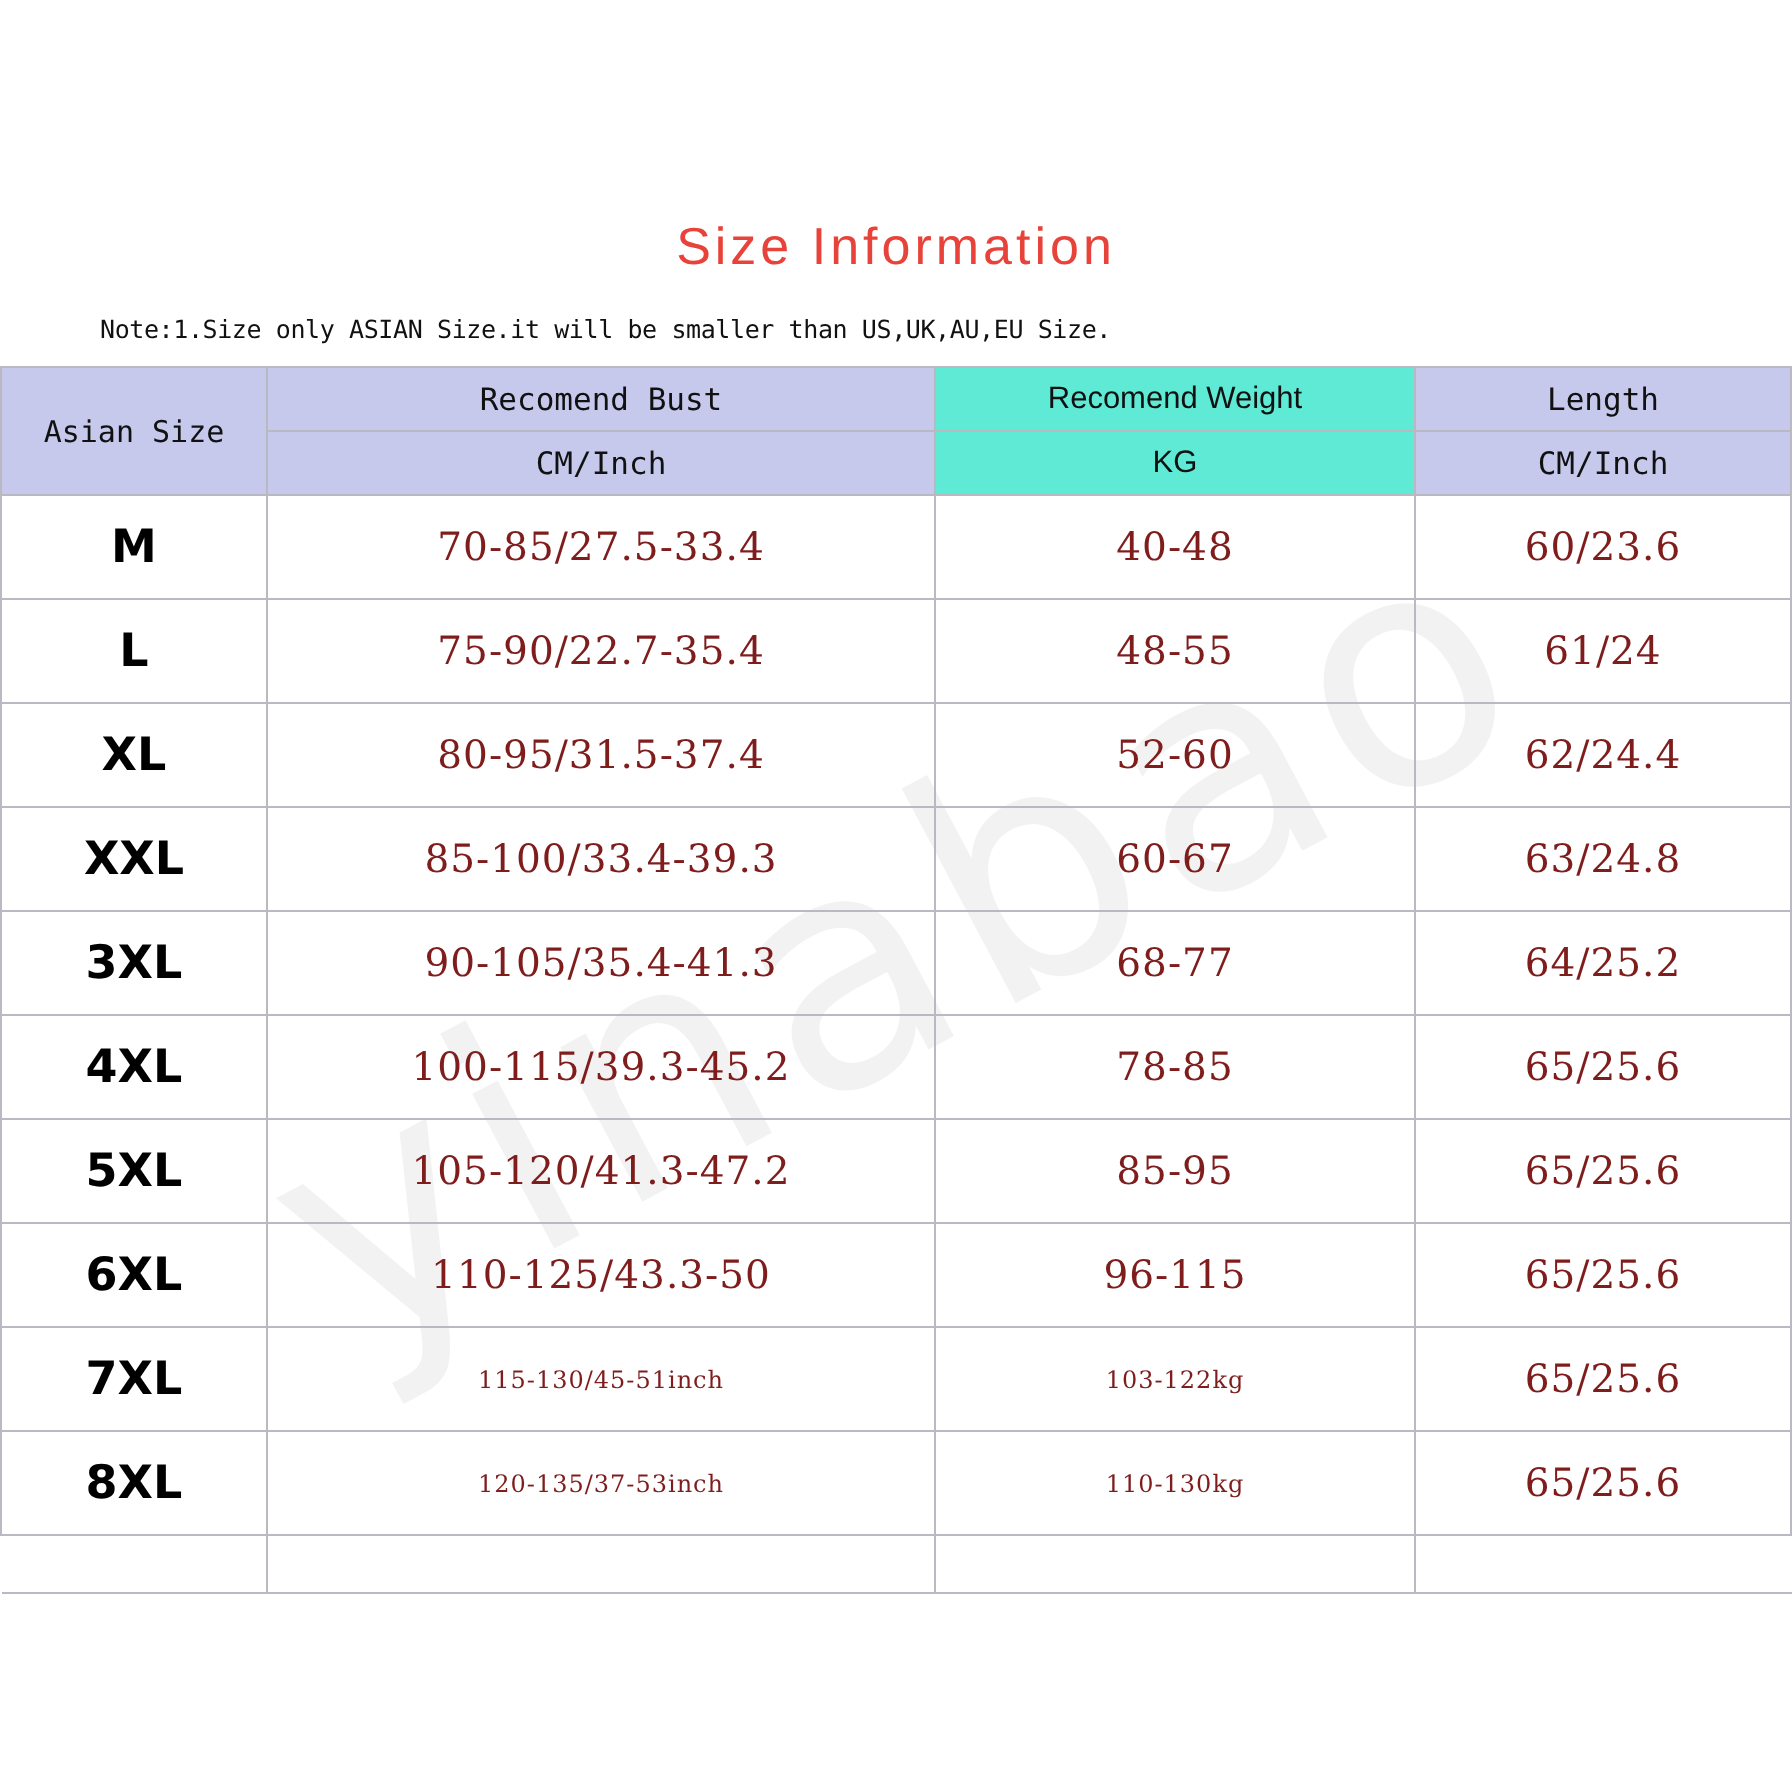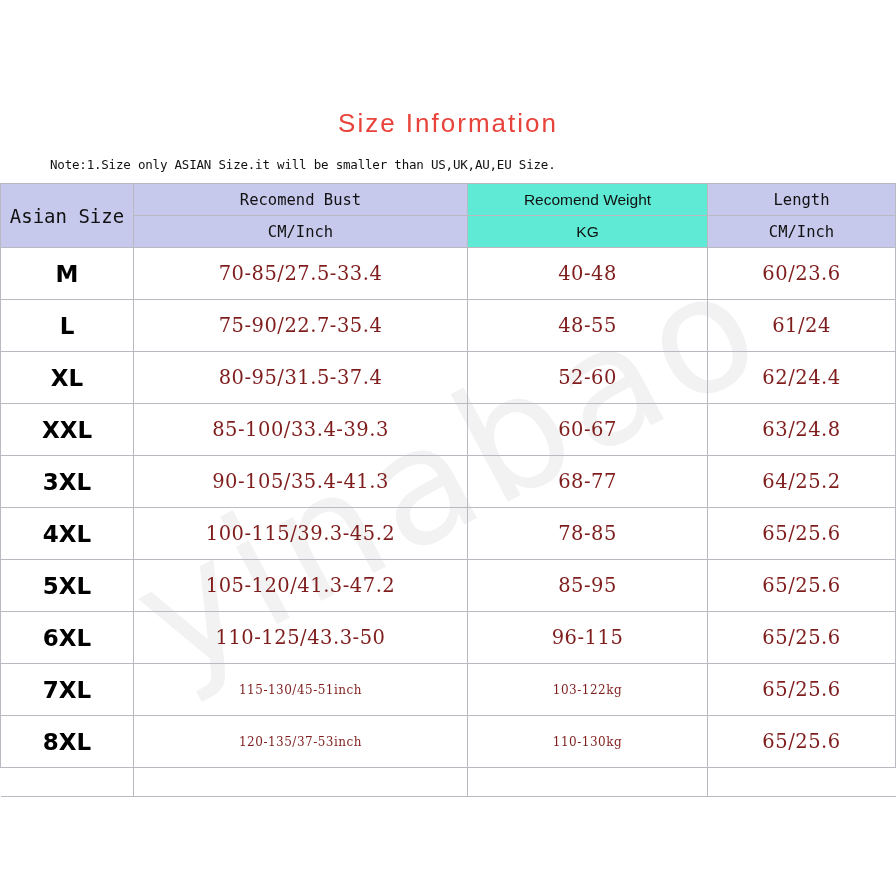--- a/index.html
+++ b/index.html
@@ -92,21 +92,21 @@
   .hdr-blue {
     background: #5eead4;
     font-family: Liberation Sans, sans-serif;
     font-size: 15.5px;
     color: #111;
     height: 31px;
   }
   .hdr-size {
     background: #c6c9ec;
     font-family: "DejaVu Sans Mono", monospace;
-    font-size: 19px;
+    font-size: 15px;
     color: #111;
   }
   .row-size {
     font-family: "DejaVu Sans", sans-serif;
     font-weight: bold;
     font-size: 23px;
     color: #000;
     height: 51px;
   }
   .cell {

